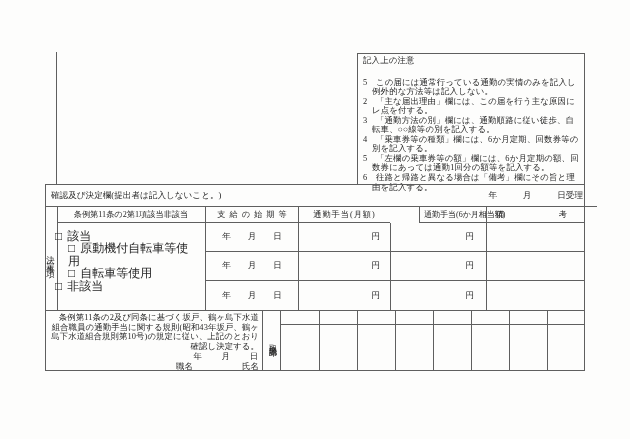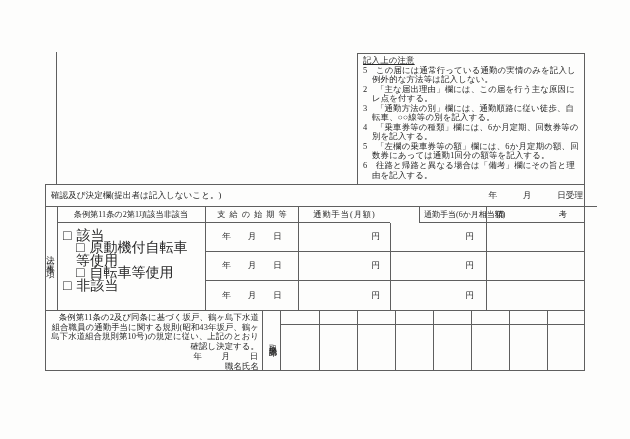--- a/index.html
+++ b/index.html
@@ -18,21 +18,21 @@
   .ln{position:absolute;background:var(--line);}
   
   .upper-vline{left:56px;top:52px;width:1px;height:132px;}
   
   .notes{
     left:357px;top:53px;width:228px;height:131px;
     border:1px solid var(--line);border-bottom:none;
     padding:2px 4px 0 5px;font-size:8.4px;line-height:9.55px;
     letter-spacing:0.2px;
   }
-  .notes-title{margin-bottom:0;text-decoration:underline;}
+  .notes-title{margin-bottom:12px;}
   .note-item{padding-left:9px;text-indent:-9px;}
   
   .tbl-outline{left:45px;top:184px;width:540px;height:187px;border:1px solid var(--line);pointer-events:none;}
   .row1{
     left:45px;top:184px;width:552px;height:23px;border-bottom:1px solid var(--line);
     display:flex;justify-content:space-between;align-items:center;
     font-size:8.6px;padding:2px 14px 0 6px;
   }
   .hdr{top:207px;height:16px;font-size:8.2px;display:flex;align-items:center;justify-content:center;border-bottom:1px solid var(--line);}
   .hdr.bl{border-left:1px solid var(--line);}
@@ -42,42 +42,42 @@
   .hdr-six{left:390px;width:96px;justify-content:flex-start;padding:1px 2px 0 4px;line-height:8.6px;font-size:8px;word-break:break-all;margin-left:29px;}
   .hdr-rem{left:486px;width:99px;justify-content:space-between;padding:0 18px 0 9px;}
   .side-col-line{left:57px;top:207px;width:1px;height:103px;}
   .side-label{
     left:45px;top:207px;width:12px;height:103px;
     display:flex;align-items:center;justify-content:center;
     writing-mode:vertical-rl;text-orientation:upright;
     font-size:8.5px;letter-spacing:5px;
   }
   .chk-cell{
-    left:55px;top:223px;width:148px;height:87px;
-    font-size:14px;line-height:12.4px;padding:7px 2px 0 8px;
+    left:47px;top:223px;width:148px;height:87px;
+    font-size:12px;line-height:12.4px;padding:7px 2px 0 8px;
   }
   .chk-sub{padding-left:13px;}
   .chk-reason{padding-left:13px;}
   .cbx{display:inline-block;margin-right:5px;}
   .cell{position:absolute;border-left:1px solid var(--line);display:flex;align-items:center;font-size:8.5px;}
   .cell.bb{border-bottom:1px solid var(--line);}
   .datec{left:205px;width:93px;justify-content:center;}
   .monc{left:298px;width:92px;justify-content:flex-end;padding-right:10px;}
   .sixc{left:390px;width:96px;justify-content:flex-end;padding-right:12px;}
   .remc{left:486px;width:99px;}
   .r1{top:223px;height:29px;} .r2{top:252px;height:29px;} .r3{top:281px;height:29px;}
   .hline310{left:45px;top:310px;width:540px;height:1px;}
   
   .pcell{
     left:45px;top:311px;width:218px;height:59px;border-right:1px solid var(--line);
     font-size:8.4px;line-height:9.7px;padding:2px 3px 0 4px;letter-spacing:0.1px;text-align:right;
   }
   .pcell .date-line{margin-left:58px;letter-spacing:1px;}
   .pcell .sign-line{margin-left:10px;}
-  .pcell .name-label{}
+  .pcell .name-label{margin-left:49px;}
   .seal-col{
     left:263px;top:311px;width:18px;height:59px;border-right:1px solid var(--line);
     display:flex;align-items:center;justify-content:center;
     writing-mode:vertical-rl;text-orientation:upright;
     font-size:8px;letter-spacing:1.2px;
   }
   .stamp-grid{
     left:281px;top:311px;width:304px;height:59px;
     display:grid;grid-template-columns:repeat(8,1fr);grid-template-rows:14px 1fr;
   }

